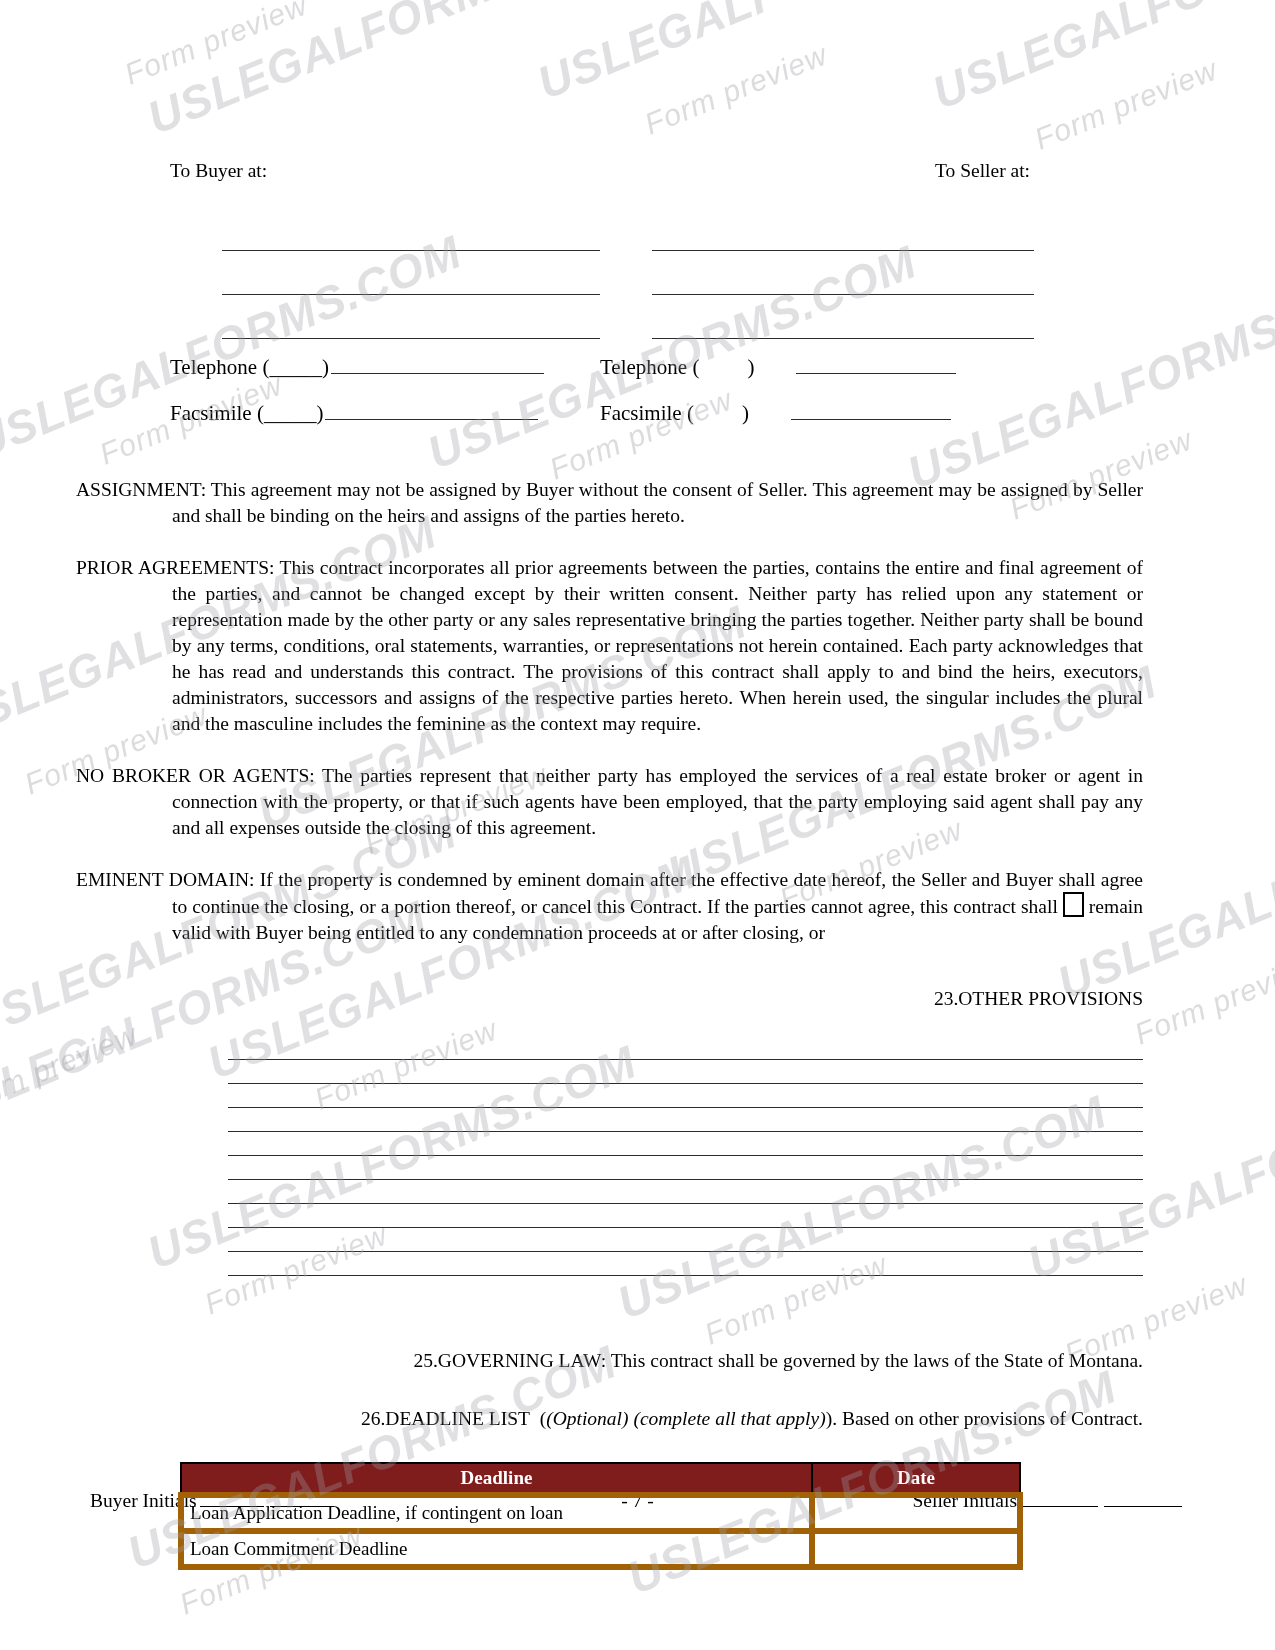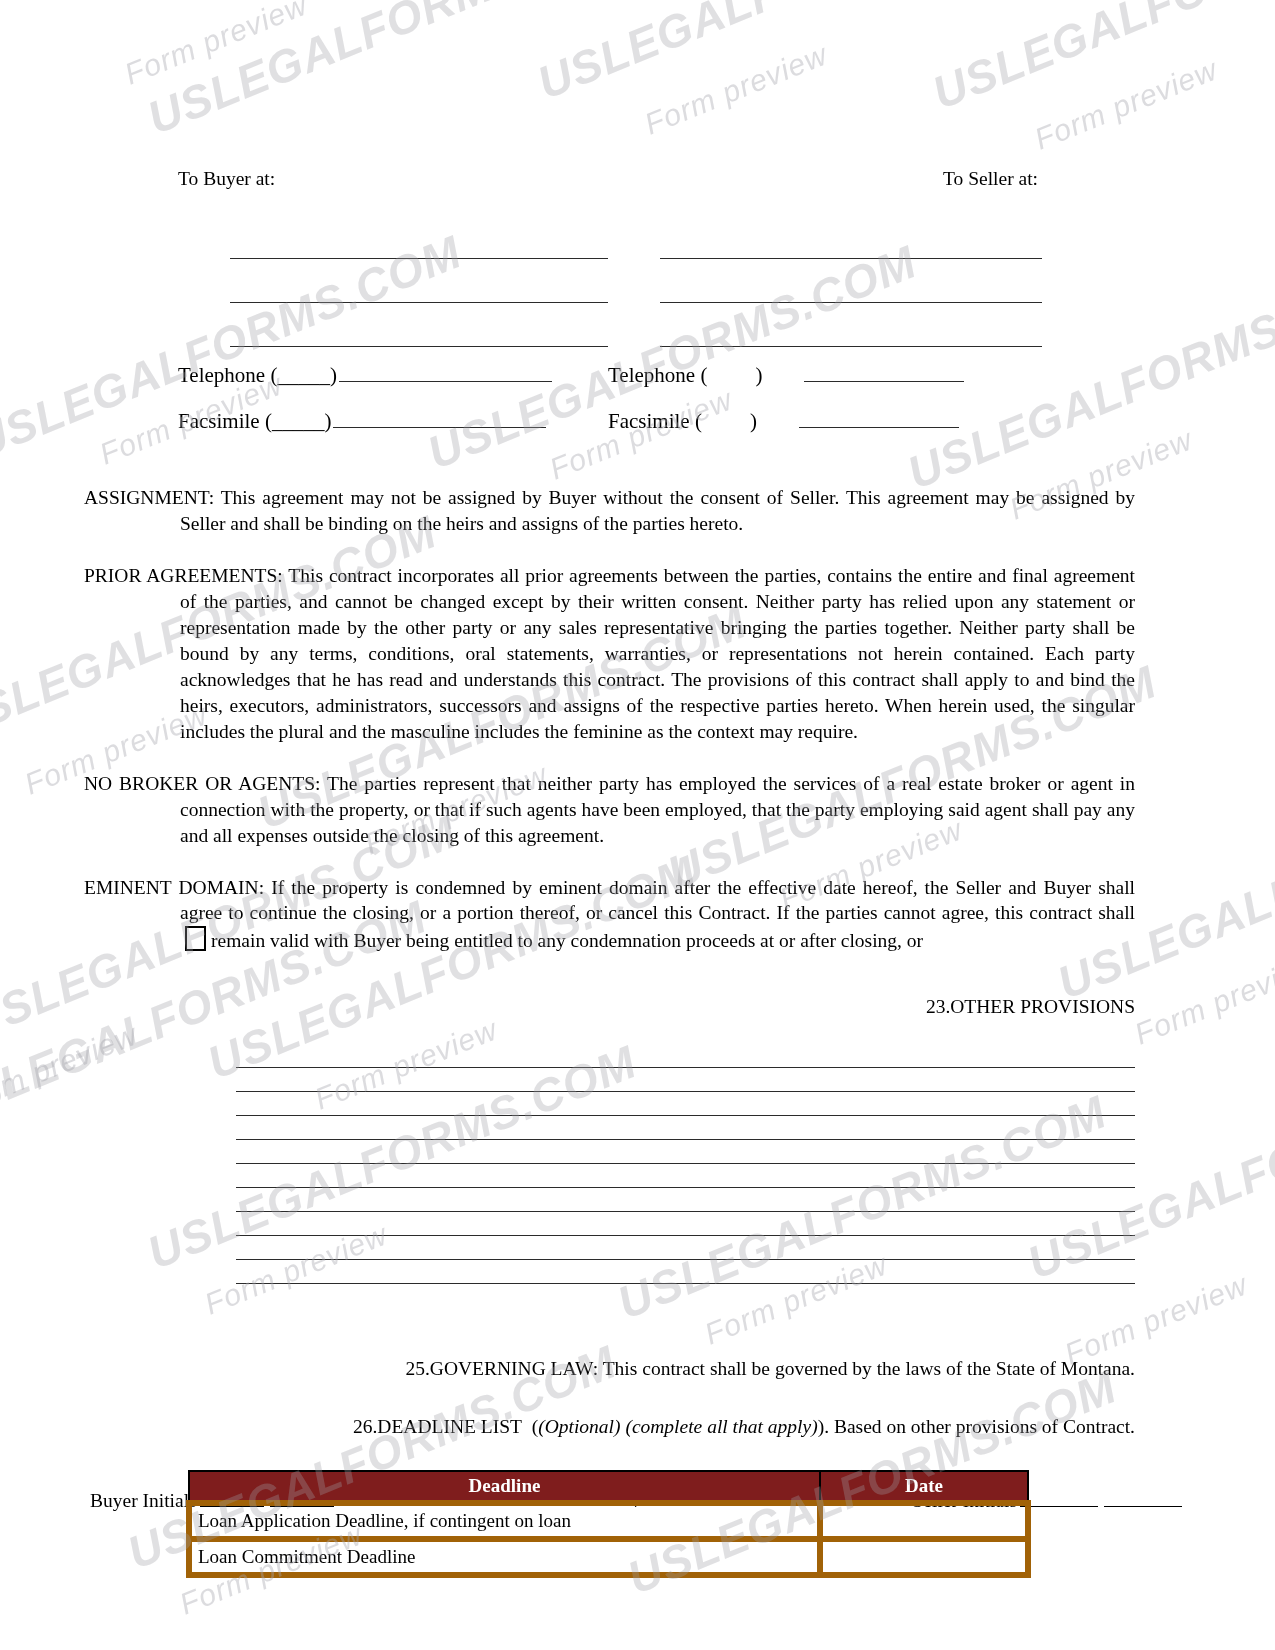--- a/index.html
+++ b/index.html
@@ -46,21 +46,21 @@
     font-size: 30px;
     font-style: italic;
     font-weight: normal;
     color: rgba(168,168,176,0.40);
   }
 
   
   #content {
     position: relative;
     z-index: 2;
-    padding: 8px;
+    padding: 0;
   }
 
   
   .addr-block {
     position: relative;
     margin: 0;
     padding-top: 160px;
   }
   .addr-cols {
     display: flex;

